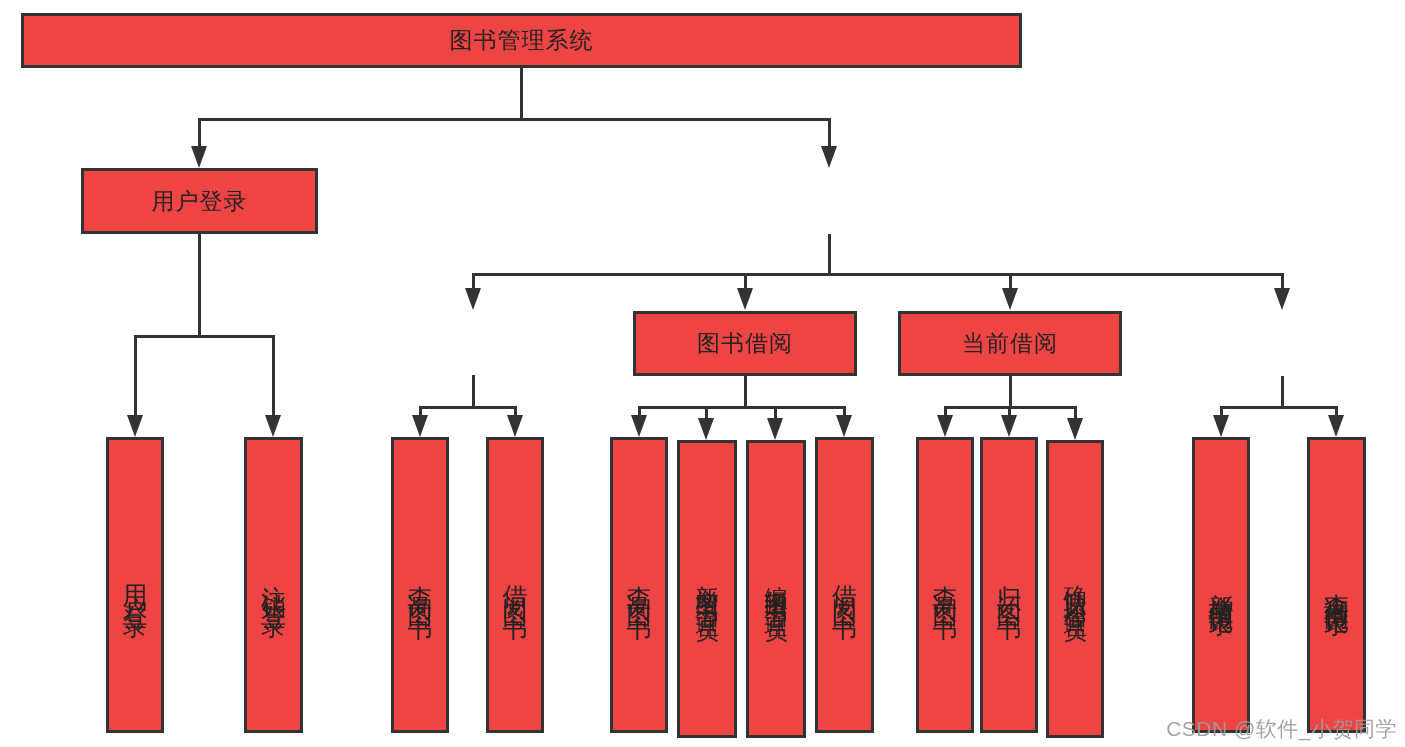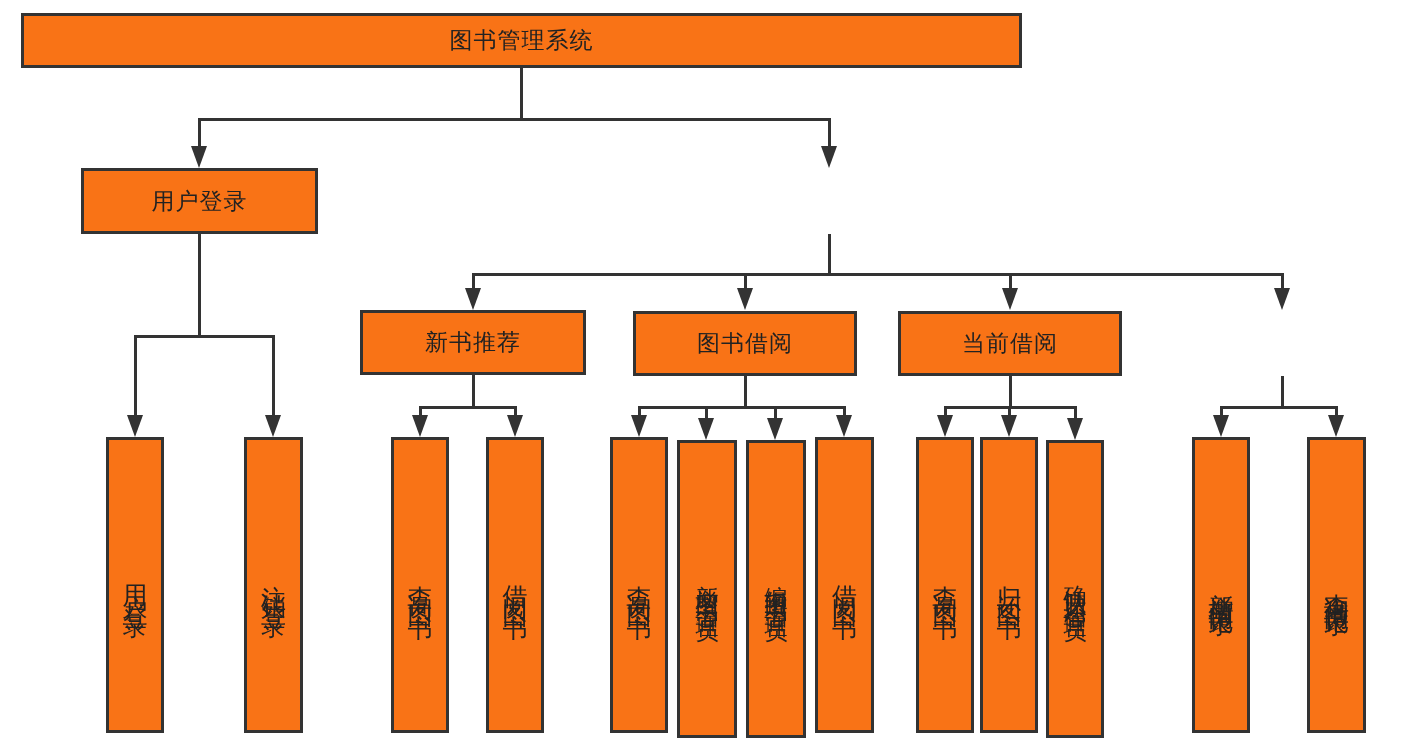--- a/index.html
+++ b/index.html
@@ -9,21 +9,21 @@
     --wm:#9d9d9d;
   }
   html,body{margin:0;padding:0;background:var(--bg);}
   .stage{
     position:relative;width:1405px;height:747px;background:var(--bg);
     overflow:hidden;
     font-family:"Liberation Sans","DejaVu Sans",sans-serif;
     color:var(--text);
   }
   .box{
-    position:absolute;background:#f97316;border:3px solid var(--line);
+    position:absolute;background:#ef4444;border:3px solid var(--line);
     box-sizing:border-box;display:flex;align-items:center;justify-content:center;
   }
   .h{font-size:23px;letter-spacing:1px;}
   .v .vtext{
     writing-mode:vertical-rl;text-orientation:mixed;
     font-size:25px;line-height:1;letter-spacing:10px;
   }
   .v.med .vtext{letter-spacing:4px;}
   .v.dense .vtext{font-size:23px;letter-spacing:5px;}
   .vline{position:absolute;width:3px;background:var(--line);}
@@ -44,23 +44,20 @@
 <div class="stage">
 
   <div class="box h" style="left:21px;top:13px;width:1001px;height:55px">
     <span>图书管理系统</span>
   </div>
 
   <div class="box h" style="left:81px;top:168px;width:237px;height:66px">
     <span>用户登录</span>
   </div>
 
-  <div class="box h" style="left:360px;top:310px;width:226px;height:65px">
-    <span>新书推荐</span>
-  </div>
   <div class="box h" style="left:898px;top:311px;width:224px;height:65px">
     <span>当前借阅</span>
   </div>
   <div class="box h" style="left:633px;top:311px;width:224px;height:65px">
     <span>图书借阅</span>
   </div>
 
   <div class="box v" style="left:106px;top:437px;width:58px;height:296px">
     <span class="vtext">用户登录</span>
   </div>
@@ -157,14 +154,15 @@
   <div class="vline" style="left:1074px;top:406px;height:14px"></div>
   <div class="arr" style="left:1067px;top:418px"></div>
 
   <div class="vline" style="left:1281px;top:376px;height:33px"></div>
   <div class="hline" style="left:1220px;top:406px;width:118px"></div>
   <div class="vline" style="left:1220px;top:406px;height:12px"></div>
   <div class="arr" style="left:1213px;top:415px"></div>
   <div class="vline" style="left:1335px;top:406px;height:12px"></div>
   <div class="arr" style="left:1328px;top:415px"></div>
 
+  <div class="watermark">CSDN @软件_小贺同学</div>
 
 </div>
 
 </body></html>

